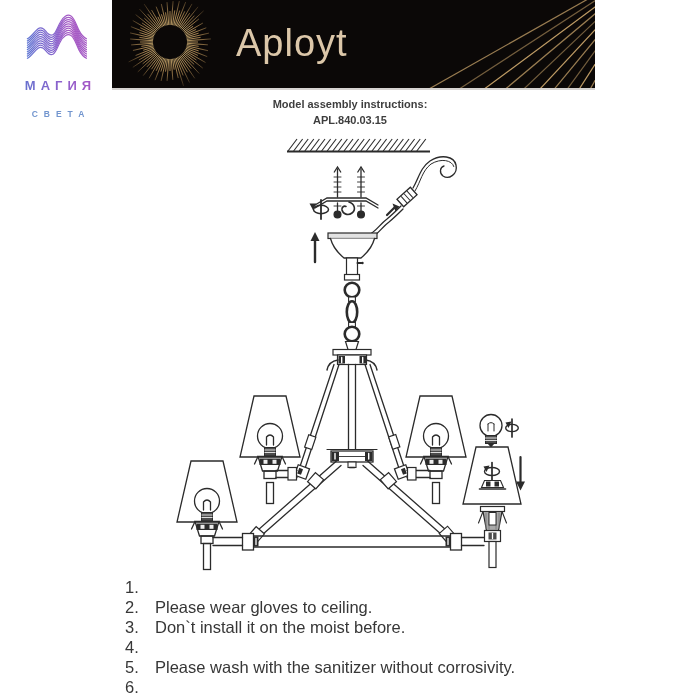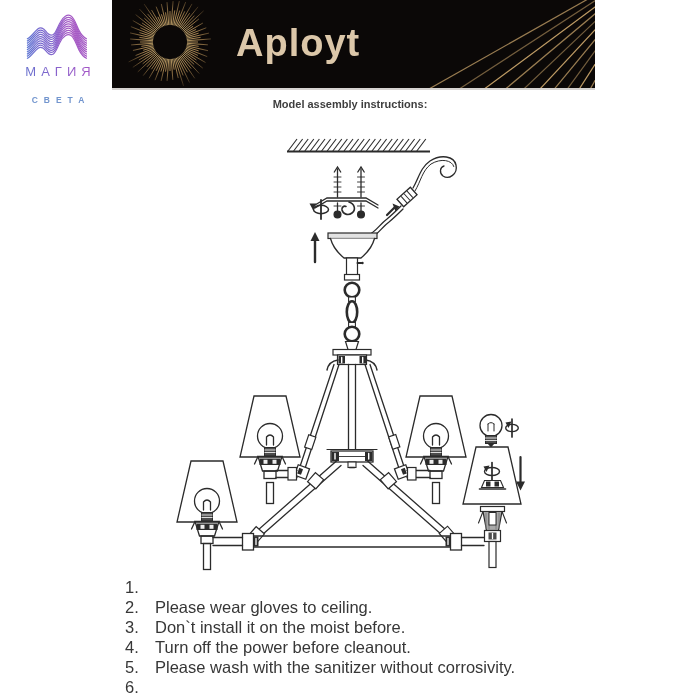--- a/index.html
+++ b/index.html
@@ -1,30 +1,30 @@
 <!DOCTYPE html>
 <html><head>
 <meta charset="utf-8">
 <style>
   html,body{margin:0;padding:0;background:#fff;}
   .page{position:relative;width:700px;height:700px;background:#fff;overflow:hidden;
         font-family:"Liberation Sans",sans-serif;}
   
   .logo{position:absolute;left:6px;top:8px;width:104px;text-align:center;}
   .logo svg{display:block;margin:0 auto;}
-  .logo-line1{margin-top:4px;font-size:13px;font-weight:400;letter-spacing:5px;text-indent:5px;
+  .logo-line1{margin-top:18px;font-size:13px;font-weight:700;letter-spacing:5px;text-indent:5px;
       background:linear-gradient(90deg,#5379cf,#8a62cc,#b34fc2);
       -webkit-background-clip:text;background-clip:text;color:transparent;}
   .logo-line2{margin-top:16px;font-size:8.5px;font-weight:700;letter-spacing:6px;text-indent:6px;color:#7295ce;}
   
   .banner{position:absolute;left:112px;top:0;width:483px;height:88px;background:#0b0807;
           border-bottom:2px solid #d6d3d1;overflow:hidden;}
   .banner svg{position:absolute;left:0;top:0;}
   .banner-brand{position:absolute;left:124px;top:23px;font-size:38px;line-height:40px;
-          font-weight:700;letter-spacing:1px;color:#dcc7a9;text-align:center;}
+          font-weight:400;letter-spacing:1px;color:#dcc7a9;text-align:center;}
   
   .header-text{position:absolute;left:0;top:96px;width:700px;text-align:center;
           color:#3e3e3e;font-size:11px;line-height:16px;font-weight:700;}
   
   .diagram{position:absolute;left:100px;top:125px;}
   .ln{stroke:#2b2b2b;fill:none;stroke-width:1.3;stroke-linecap:round;}
   
   .instructions{position:absolute;left:125px;top:577px;margin:0;padding:0;list-style:none;
           color:#373737;font-size:16.5px;line-height:20px;}
   .instructions li{display:flex;}
@@ -170,20 +170,21 @@
           <line x1="552" y1="-44" x2="133.99443247904702" y2="265.3078491106975" stroke="#c9a46a" stroke-width="1.2" opacity="0.95"></line>
           <line x1="552" y1="-44" x2="115.89130466837946" y2="239.212298207814" stroke="#c9a46a" stroke-width="1.2" opacity="0.55"></line>
           <line x1="552" y1="-44" x2="99.41503811125216" y2="212.0602512538029" stroke="#c9a46a" stroke-width="1.2" opacity="0.75"></line>
         </g>
     </svg>
     <div class="banner-brand">Aployt</div>
   </div>
 
   <div class="header-text">
     <div>Model assembly instructions:</div>
+    <div>APL.840.03.15</div>
   </div>
 
   <svg class="diagram" width="500" height="460" viewBox="100 125 500 460">
     <defs>
       <g id="lampUnit">
         <path class="ln" d="M-16,0 L16,0 L30,61 L-30,61 Z" fill="#fff"></path>
         <circle class="ln" cx="0" cy="40" r="12.5" fill="#fff" stroke-width="1.2"></circle>
         <path class="ln" d="M-3.5,49 L-3.5,41 M3.5,49 L3.5,41 M-3.5,41 Q0,37 3.5,41" stroke-width="1"></path>
         <rect x="-5.5" y="51.5" width="11" height="8.5" fill="#4c4c4c" stroke="#2b2b2b" stroke-width="1"></rect>
         <path d="M-5.5,54 L5.5,54 M-5.5,56.5 L5.5,56.5" stroke="#ddd" stroke-width="1"></path>
@@ -437,21 +438,20 @@
     <li>
         <span class="num">2.</span>
         <span>Please wear gloves to ceiling.</span>
       </li>
     <li>
         <span class="num">3.</span>
         <span>Don`t install it on the moist before.</span>
       </li>
     <li>
         <span class="num">4.</span>
-        <span>Turn off the power before cleanout.</span>
       </li>
     <li>
         <span class="num">5.</span>
         <span>Please wash with the sanitizer without corrosivity.</span>
       </li>
     <li>
         <span class="num">6.</span>
       </li>
   </ol>
 

